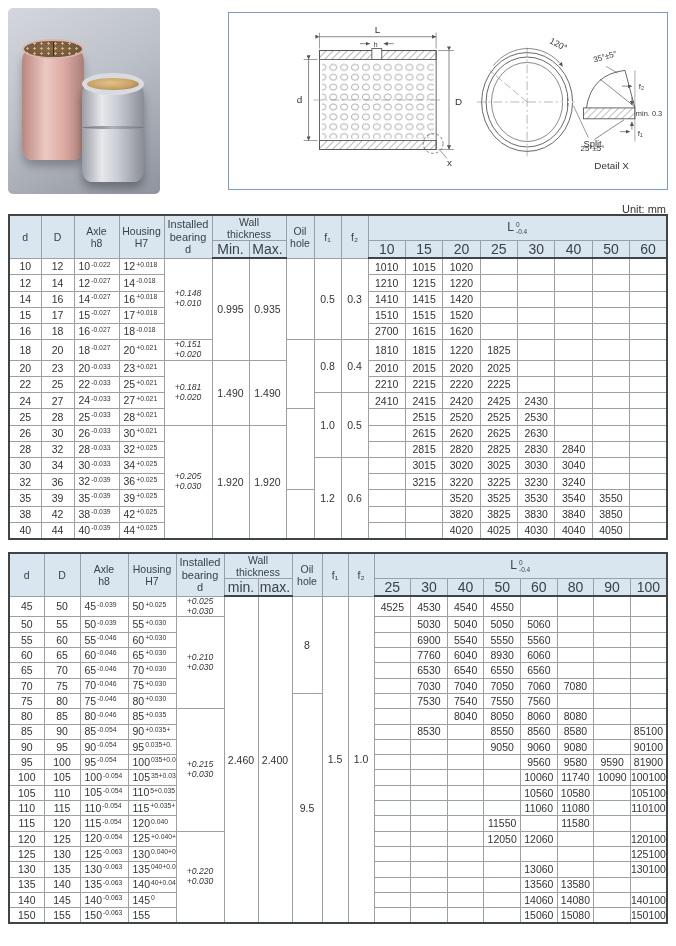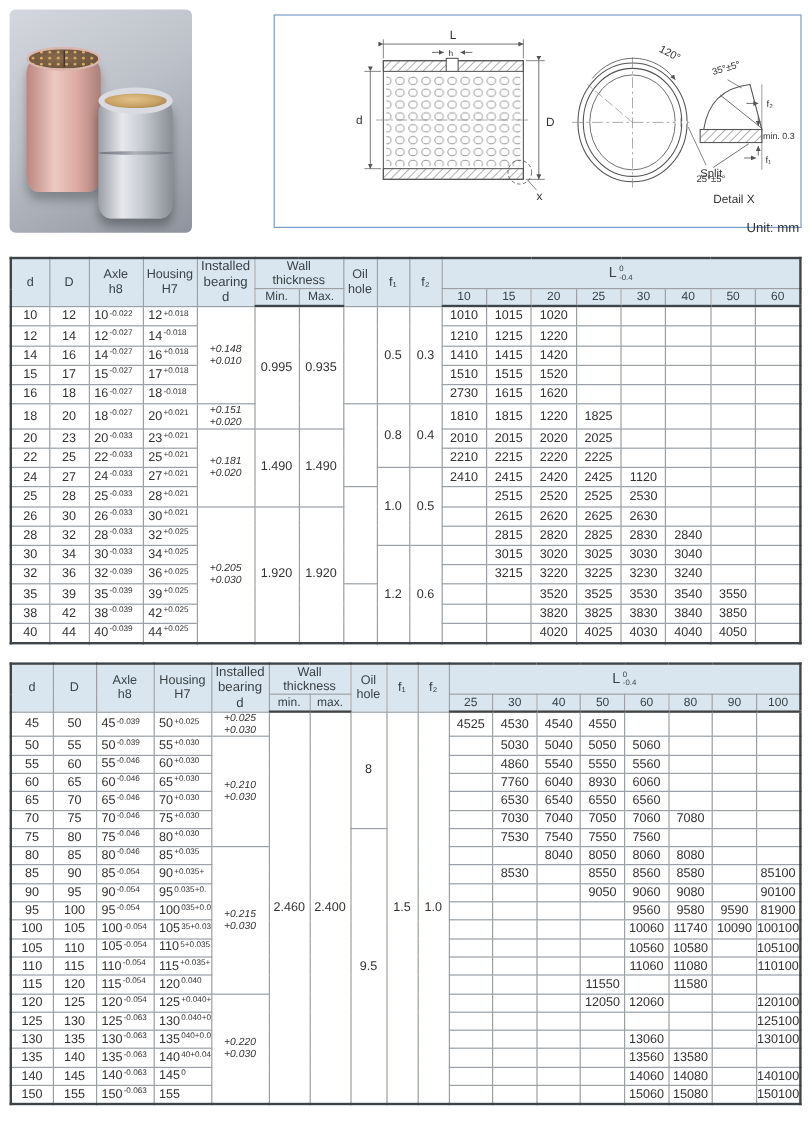--- a/index.html
+++ b/index.html
@@ -25,33 +25,33 @@
         border:5px solid #d9dbe0;box-sizing:border-box;}
   .bushing-steel .groove{position:absolute;left:0;top:44px;width:62px;height:3px;border-radius:50%;
         background:linear-gradient(90deg,#6f727a,#aeb1b8,#6f727a);}
 
   
   .drawing-box{position:absolute;left:228px;top:12px;width:440px;height:178px;
         border:1px solid var(--drawing_frame);background:#fff;box-sizing:border-box;}
   .drawing-box svg{display:block;}
   .drawing-box text{fill:#333;font-family:"Liberation Sans",sans-serif;}
 
-  .unit-label{position:absolute;right:10px;top:184px;font-size:11px;color:#333;}
+  .unit-label{position:absolute;right:10px;top:203px;font-size:11px;color:#333;}
 
   
   table.spec{position:absolute;left:8px;width:660px;border-collapse:collapse;table-layout:fixed;
         background:#fff;border:2px solid var(--border_dark);}
   #table1{top:214px;}
   #table2{top:552px;}
   .spec th,.spec td{border:1px solid var(--border_light);padding:0;text-align:center;vertical-align:middle;
         font-weight:normal;overflow:hidden;white-space:nowrap;}
   .spec th{background:var(--header_bg);font-size:10.5px;color:#3a4248;line-height:1.15;}
   .spec thead tr:last-child th{border-bottom:2px solid var(--border_dark);}
   .spec thead tr:first-child th{height:23px;}
-  .spec thead tr:last-child th{height:13px;font-size:10px;margin-left:48px;}
+  .spec thead tr:last-child th{height:13px;font-size:14px;margin-left:48px;}
   .spec td{font-size:10.5px;color:#333;line-height:1;}
   #table1 td{height:15.2px;}
   #table2 td{height:14.3px;}
   .spec td.bearing{font-size:8.6px;line-height:1.15;font-style:italic;}
   .spec .tolcell{text-align:left;padding-left:4px;}
   .tol{font-size:6.8px;position:relative;top:-3.5px;margin-left:1px;letter-spacing:0;}
   .lbase{font-size:12px;}
   .lstack{display:inline-flex;flex-direction:column;font-size:6.5px;line-height:1.1;margin-left:2px;
         vertical-align:middle;text-align:left;}
   th.small{font-size:11px;margin-left:40px;}
@@ -262,21 +262,21 @@
           <td></td>
           <td></td>
           <td></td>
           <td></td>
         </tr>
         <tr>
           <td>16</td>
           <td>18</td>
           <td class="tolcell"><span>16</span><span class="tol">-0.027</span></td>
           <td class="tolcell"><span>18</span><span class="tol">-0.018</span></td>
-          <td>2730</td>
+          <td>2700</td>
           <td>1615</td>
           <td>1620</td>
           <td></td>
           <td></td>
           <td></td>
           <td></td>
           <td></td>
         </tr>
         <tr>
           <td>18</td>
@@ -331,21 +331,21 @@
           <td>24</td>
           <td>27</td>
           <td class="tolcell"><span>24</span><span class="tol">-0.033</span></td>
           <td class="tolcell"><span>27</span><span class="tol">+0.021</span></td>
           <td rowspan="4">1.0</td>
           <td rowspan="4">0.5</td>
           <td>2410</td>
           <td>2415</td>
           <td>2420</td>
           <td>2425</td>
-          <td>1120</td>
+          <td>2430</td>
           <td></td>
           <td></td>
           <td></td>
         </tr>
         <tr>
           <td>25</td>
           <td>28</td>
           <td class="tolcell"><span>25</span><span class="tol">-0.033</span></td>
           <td class="tolcell"><span>28</span><span class="tol">+0.021</span></td>
           <td rowspan="5"></td>
@@ -549,21 +549,21 @@
           <td></td>
           <td></td>
           <td></td>
         </tr>
         <tr>
           <td>55</td>
           <td>60</td>
           <td class="tolcell"><span>55</span><span class="tol">-0.046</span></td>
           <td class="tolcell"><span>60</span><span class="tol">+0.030</span></td>
           <td></td>
-          <td>4860</td>
+          <td>6900</td>
           <td>5540</td>
           <td>5550</td>
           <td>5560</td>
           <td></td>
           <td></td>
           <td></td>
         </tr>
         <tr>
           <td>60</td>
           <td>65</td>

